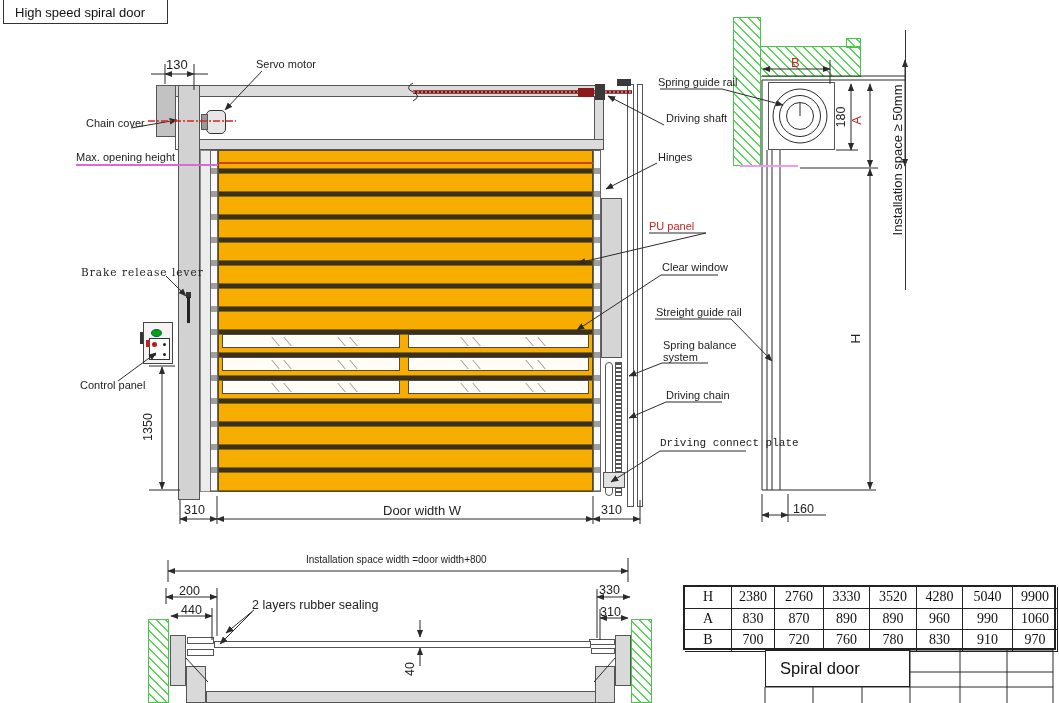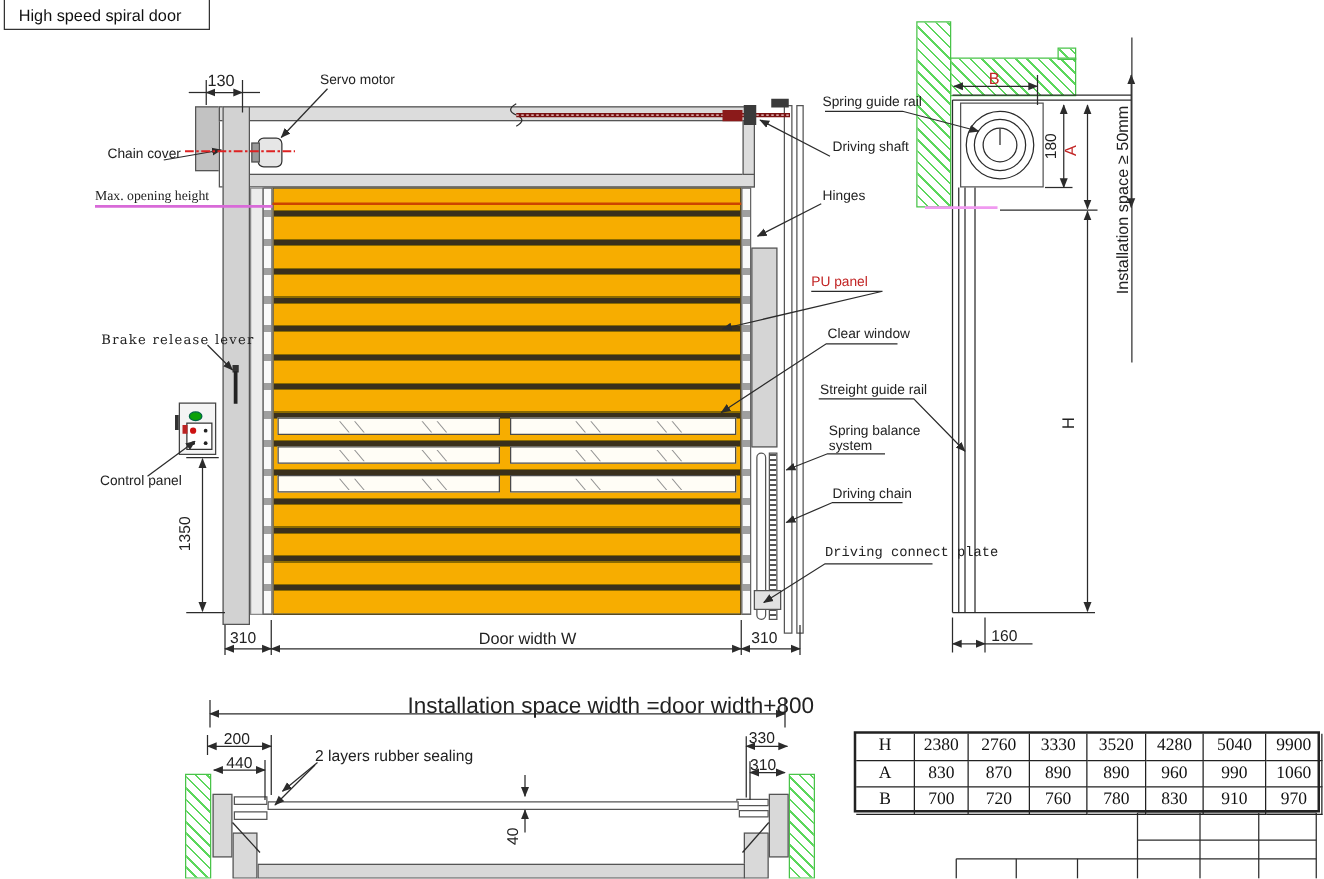--- a/index.html
+++ b/index.html
@@ -235,21 +235,21 @@
     <path d="M740,166 H798" stroke="#f09af0" stroke-width="2.2"></path>
     <path d="M148,121 H236" stroke="#dd2222" stroke-width="1.6" stroke-dasharray="7 2 2 2"></path>
     <path d="M413,92 H632" stroke="#7a1212" stroke-width="3.4"></path>
     <path d="M413,92 H632" stroke="#f2d9d9" stroke-width="1" stroke-dasharray="2 2"></path>
     <rect x="578" y="88" width="16" height="9" fill="#8b1a1a"></rect>
     <rect x="595" y="84" width="10" height="16" fill="#3a3a3a"></rect>
     <rect x="617" y="79" width="14" height="7" fill="#3a3a3a"></rect>
   </svg>
 
   <div class="lbl" style="left:86px;top:117px;">Chain cover</div>
-  <div class="lbl" style="left:76px;top:151px;font-family:Liberation Serif, serif;">Max. opening height</div>
+  <div class="lbl" style="left:76px;top:151px;">Max. opening height</div>
   <div class="lbl serifLbl" style="left:81px;top:266px;">Brake release lever</div>
   <div class="lbl" style="left:80px;top:379px;">Control panel</div>
   <div class="lbl" style="left:256px;top:58px;">Servo motor</div>
   <div class="lbl" style="left:658px;top:76px;">Spring guide rail</div>
   <div class="lbl" style="left:666px;top:112px;">Driving shaft</div>
   <div class="lbl" style="left:658px;top:151px;">Hinges</div>
   <div class="lbl red" style="left:649px;top:220px;">PU panel</div>
   <div class="lbl" style="left:662px;top:261px;">Clear window</div>
   <div class="lbl" style="left:656px;top:306px;text-align:right;">Streight guide rail</div>
   <div class="lbl" style="left:663px;top:339px;width:82px;white-space:normal;line-height:12px;">Spring balance system</div>
@@ -261,21 +261,21 @@
   <div class="dim" style="left:184px;top:503px;">310</div>
   <div class="dim" style="left:383px;top:503px;font-size:13px;">Door width W</div>
   <div class="dim" style="left:601px;top:503px;">310</div>
   <div class="dim rot" style="left:128px;top:420px;width:40px;">1350</div>
   <div class="dim red" style="left:791px;top:55px;font-size:13px;">B</div>
   <div class="dim rot" style="left:826px;top:110px;width:30px;">180</div>
   <div class="dim rot red" style="left:843px;top:113px;width:26px;font-size:13px;">A</div>
   <div class="dim rot" style="left:768px;top:152px;width:260px;font-size:13px;border-bottom:1px solid #333;">Installation space ≥ 50mm</div>
   <div class="dim rot" style="left:840px;top:331px;width:30px;font-size:13.5px;">H</div>
   <div class="dim" style="left:793px;top:502px;">160</div>
-  <div class="dim" style="left:306px;top:554px;font-size:18px;margin-left:20px;">Installation space width =door width+800</div>
+  <div class="dim" style="left:306px;top:554px;font-size:10px;">Installation space width =door width+800</div>
   <div class="dim" style="left:179px;top:584px;">200</div>
   <div class="dim" style="left:181px;top:603px;">440</div>
   <div class="dim" style="left:599px;top:583px;">330</div>
   <div class="dim" style="left:600px;top:605px;">310</div>
   <div class="dim rot" style="left:395px;top:662px;width:30px;">40</div>
 
   <div id="dtable">
     <div>H</div>
     <div>2380</div>
     <div>2760</div>
@@ -295,14 +295,17 @@
     <div>B</div>
     <div>700</div>
     <div>720</div>
     <div>760</div>
     <div>780</div>
     <div>830</div>
     <div>910</div>
     <div>970</div>
   </div>
 
+  <div id="titleblock-name">
+    <span>Spiral door</span>
+  </div>
 
 </div>
 
 </body></html>

